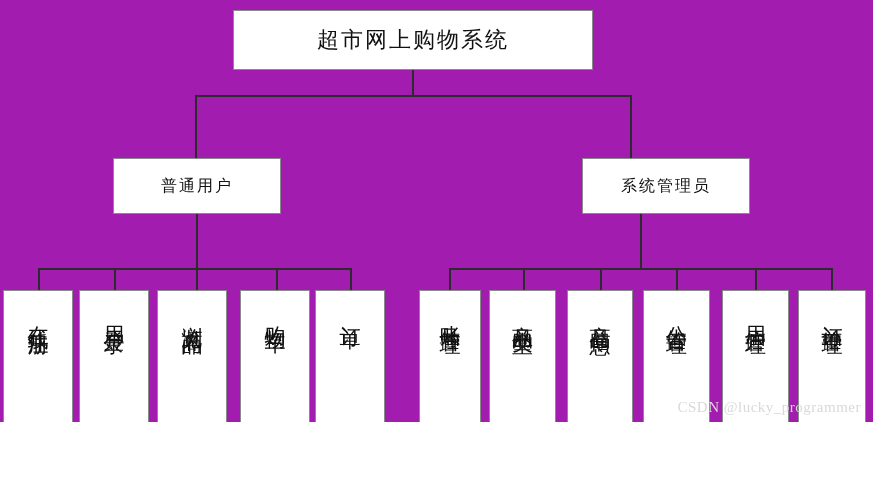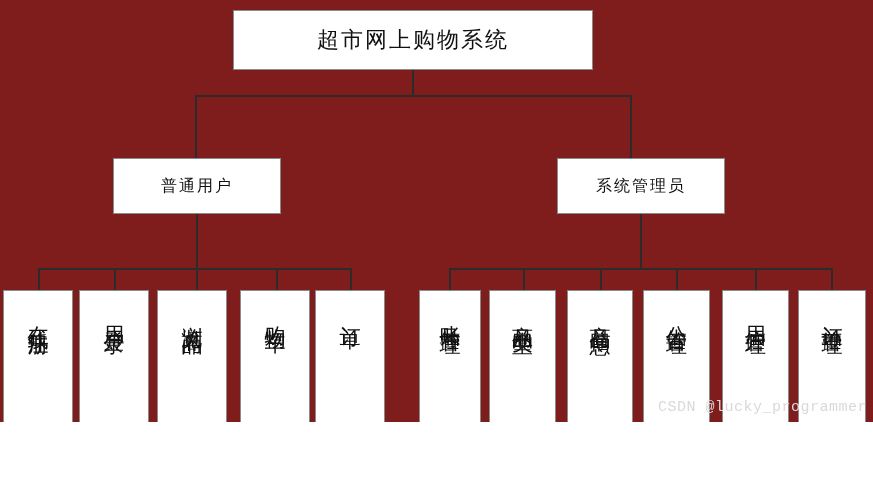--- a/index.html
+++ b/index.html
@@ -4,21 +4,21 @@
 <style>
   html, body {
     margin: 0;
     padding: 0;
     background: #ffffff;
   }
   #canvas {
     position: relative;
     width: 873px;
     height: 422px;
-    background: #7f1d1d;
+    background: #a21caf;
     overflow: hidden;
     font-family: "DejaVu Serif", "Liberation Serif", serif;
   }
 
   
   .node {
     position: absolute;
     box-sizing: border-box;
     border: 1px solid #8a8a8a;
     background: #ffffff;
@@ -37,21 +37,21 @@
     letter-spacing: 2px;
   }
 
   .node-branch {
     top: 158px;
     height: 56px;
     font-size: 16px;
     letter-spacing: 2px;
   }
   .node-branch.left  { left: 113px; width: 168px; }
-  .node-branch.right { left: 557px; width: 168px; }
+  .node-branch.right { left: 582px; width: 168px; }
 
   
   .node-leaf {
     top: 290px;
     height: 202px;
     align-items: flex-start;
     justify-content: center;
     padding-top: 18px;
   }
   .leaf-label {
@@ -67,23 +67,23 @@
   .line {
     position: absolute;
     background: #2b2b2b;
   }
   .v { width: 2px; }
   .h { height: 2px; }
 
   
   .watermark {
     position: absolute;
-    right: 6px;
+    right: 12px;
     bottom: 6px;
-    font-family: Liberation Mono, monospace;
+    font-family: Liberation Serif, serif;
     font-size: 15px;
     color: #d9d9d9;
     letter-spacing: 0.5px;
     white-space: nowrap;
     pointer-events: none;
   }
 </style>
 </head>
 <body>
 

